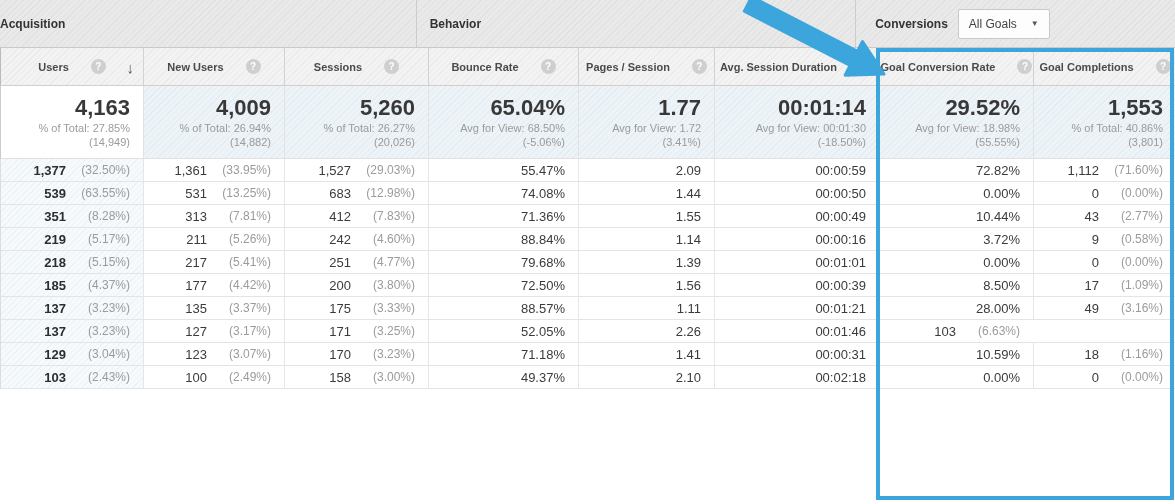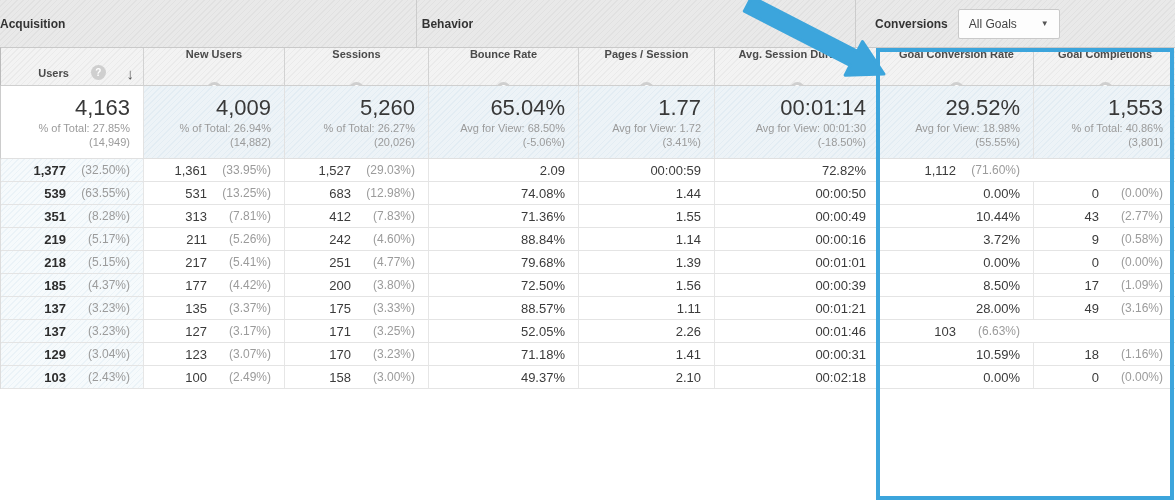--- a/index.html
+++ b/index.html
@@ -9,50 +9,50 @@
   .app { position:relative; width:1175px; height:504px; overflow:hidden; background:#fff; }
 
   .hatch { background-image:repeating-linear-gradient(135deg, rgba(0,0,0,0.035) 0 1px, transparent 1px 4px); }
   .hatch-blue { background-image:repeating-linear-gradient(135deg, rgba(90,150,190,0.07) 0 1px, transparent 1px 4px); }
 
   
   .topbar { display:flex; width:100%; height:47px; background-color:#e9e9e9; }
   .topbar-section { position:relative; display:flex; align-items:center; }
   .topbar-section + .topbar-section { border-left:1px solid #cccccc; }
   .sec-acq  { width:427px; }
-  .sec-beh  { width:451px; padding-left:5px; }
+  .sec-beh  { width:451px; padding-left:13px; }
   .sec-conv { width:328px; padding-left:19px; }
   .group-label { font-size:12px; font-weight:bold; color:#333; }
 
-  .goals-dd { display:inline-flex; align-items:center; gap:24px; margin-left:10px;
+  .goals-dd { display:inline-flex; align-items:center; gap:14px; margin-left:10px;
               background:#fdfdfd; border:1px solid #c9c9c9; border-radius:2px;
               padding:7px 10px; font-size:12px; color:#444; cursor:pointer;
               font-family:"Liberation Sans", sans-serif; }
   .goals-dd .caret { font-size:8px; color:#555; }
 
   
   .grid { display:grid; grid-template-columns:142px 141px 144px 150px 136px 165px 154px 143px; width:1175px; }
   .grid > div { position:relative; }
 
   .header-row { height:39px; background-color:#f3f3f3; border-top:1px solid #c9c9c9; border-bottom:1px solid #cfcfcf; border-left:1px solid #bbb; }
   .header-row > div { display:flex; align-items:center; justify-content:center; gap:22px;
                       font-size:11px; font-weight:bold; color:#4a4a4a; }
-  .header-row > div + div { border-left:1px solid #d2d2d2;flex-direction:column; }
+  .header-row > div + div { border-left:1px solid #d2d2d2; }
 
   .qicon { display:inline-flex; align-items:center; justify-content:center; flex:none;
            width:15px; height:15px; border-radius:50%; background:#cfcfcf; color:#fff;
            font-size:10px; font-weight:bold; cursor:pointer; }
   .sort-arrow { position:absolute; right:9px; top:50%; transform:translateY(-50%);
                 font-size:15px; color:#555; cursor:pointer; }
 
   
   .summary-row { height:73px; border-bottom:1px solid #e0e0e0; border-left:1px solid #ccc; background:#fff; }
   .summary-row > div { padding:9px 13px 0 6px; text-align:right; }
   .summary-row > div + div { border-left:1px solid #e2e2e2; background-color:#edf3f7; }
-  .sum-value { font-size:22px; font-weight:400; color:#383838; line-height:26px; }
+  .sum-value { font-size:22px; font-weight:700; color:#383838; line-height:26px; }
   .sum-sub   { font-size:11px; color:#9b9b9b; line-height:14px; }
 
   
   .rows { border-left:1px solid #ddd; }
   .data-row { height:23px; border-bottom:1px solid #e4e4e4; background:#fff; }
   .data-row > div { display:flex; align-items:center; justify-content:flex-end;
                     padding:0 13px 0 6px; font-size:13px; color:#3b3b3b; }
   .data-row > div + div { border-left:1px solid #e6e6e6; }
   .data-row > .col-users { background-color:#f6fafc; }
   .val-bold { font-weight:bold; color:#2d2d2d; }
@@ -172,20 +172,23 @@
         </div>
         <div>
           <span>1,361</span>
           <span class="pct">(33.95%)</span>
         </div>
         <div>
           <span>1,527</span>
           <span class="pct">(29.03%)</span>
         </div>
         <div>
+          <span>55.47%</span>
+        </div>
+        <div>
           <span>2.09</span>
         </div>
         <div>
           <span>00:00:59</span>
         </div>
         <div>
           <span>72.82%</span>
         </div>
         <div>
           <span>1,112</span>

